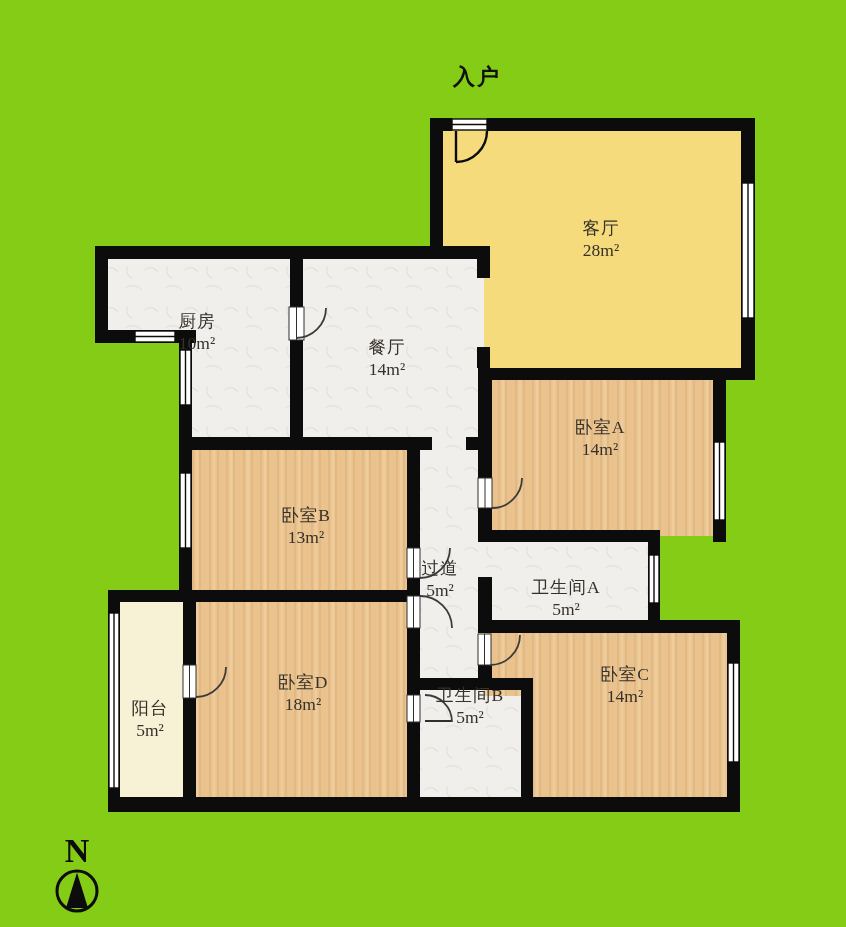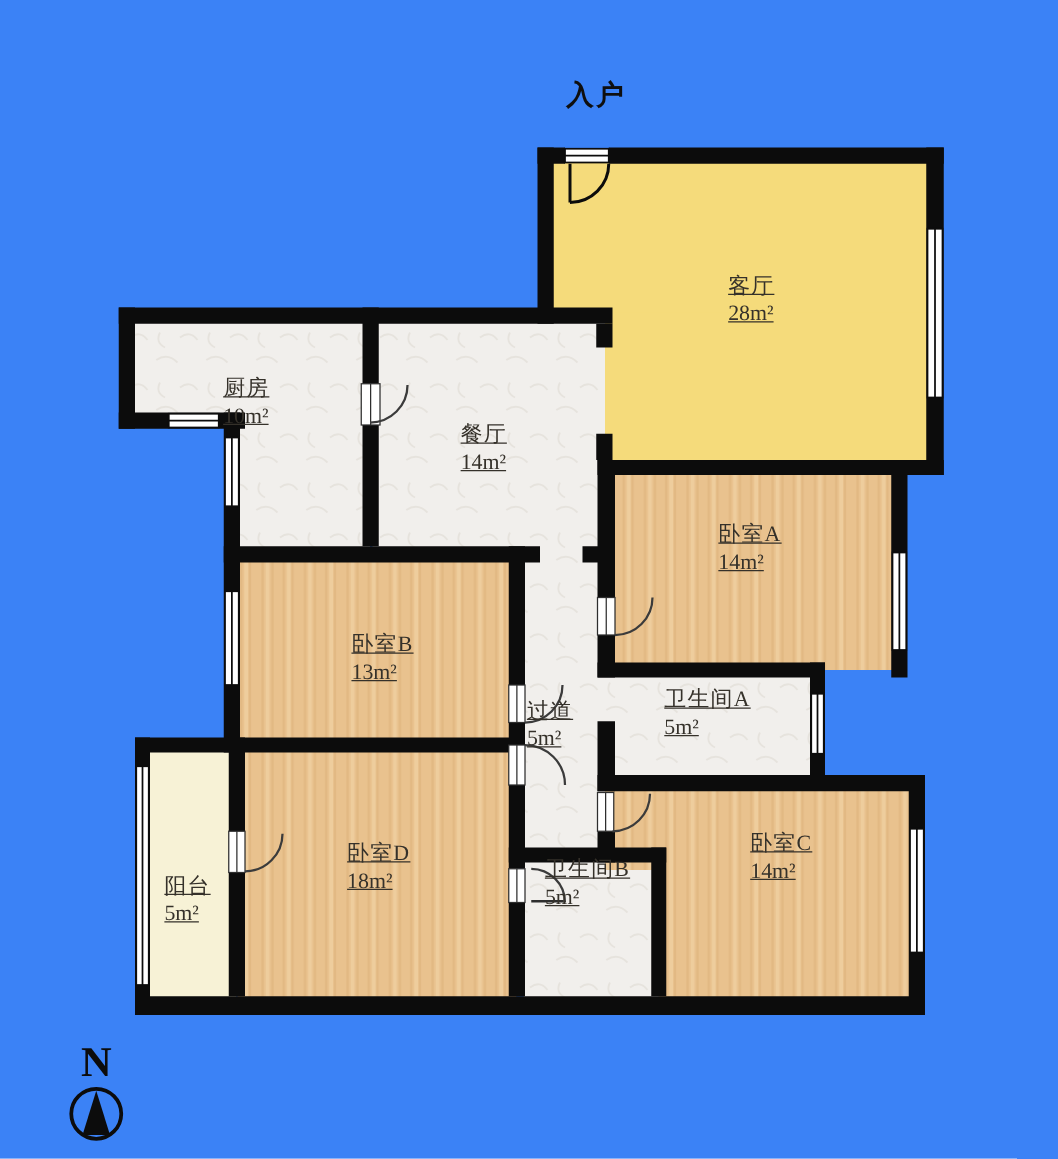--- a/index.html
+++ b/index.html
@@ -1,21 +1,21 @@
 <!DOCTYPE html>
 <html><head>
 <meta charset="utf-8">
 <style>
   html,body{margin:0;padding:0;background:#ffffff;}
-  #stage{position:relative;width:846px;height:927px;background:#3b82f6;overflow:hidden;
+  #stage{position:relative;width:846px;height:927px;background:#84cc16;overflow:hidden;
          font-family:"Liberation Serif","DejaVu Serif",serif;}
   #plan-svg{position:absolute;left:0;top:0;}
-  .lab{position:absolute;transform:translateX(-50%);
+  .lab{position:absolute;transform:translateX(-50%);text-align:center;
        font:17.5px/22px "Liberation Serif","DejaVu Serif",serif;
-       color:#35312a;white-space:nowrap;z-index:6;text-decoration:underline;}
+       color:#35312a;white-space:nowrap;z-index:6;}
   .lab .rname{letter-spacing:1px;}
   #entry-title{position:absolute;left:477px;top:64px;transform:translateX(-50%);
        font-family:"DejaVu Sans","Liberation Sans",sans-serif;font-weight:bold;
        font-size:22px;line-height:26px;color:#0f0f0f;z-index:6;letter-spacing:2px;}
   #compass-n{position:absolute;left:77px;top:833px;transform:translateX(-50%);
        font-family:"Liberation Serif","DejaVu Serif",serif;font-weight:bold;
        font-size:34px;line-height:36px;color:#0c0c0c;z-index:6;}
 </style>
 </head>
 <body>
@@ -178,41 +178,41 @@
     </g>
   </svg>
 
   <div id="entry-title">入户</div>
   <div id="compass-n">N</div>
 
   <div class="lab" style="left:601px;top:217px">
     <div class="rname">客厅</div>
     <div class="rarea">28m²</div>
   </div>
-  <div class="lab" style="left:197px;top:299px">
+  <div class="lab" style="left:197px;top:310px">
     <div class="rname">厨房</div>
     <div class="rarea">10m²</div>
   </div>
   <div class="lab" style="left:387px;top:336px">
     <div class="rname">餐厅</div>
     <div class="rarea">14m²</div>
   </div>
   <div class="lab" style="left:600px;top:416px">
     <div class="rname">卧室A</div>
     <div class="rarea">14m²</div>
   </div>
   <div class="lab" style="left:306px;top:504px">
     <div class="rname">卧室B</div>
     <div class="rarea">13m²</div>
   </div>
   <div class="lab" style="left:440px;top:557px">
     <div class="rname">过道</div>
     <div class="rarea">5m²</div>
   </div>
-  <div class="lab" style="left:566px;top:548px">
+  <div class="lab" style="left:566px;top:576px">
     <div class="rname">卫生间A</div>
     <div class="rarea">5m²</div>
   </div>
   <div class="lab" style="left:470px;top:684px">
     <div class="rname">卫生间B</div>
     <div class="rarea">5m²</div>
   </div>
   <div class="lab" style="left:625px;top:663px">
     <div class="rname">卧室C</div>
     <div class="rarea">14m²</div>

